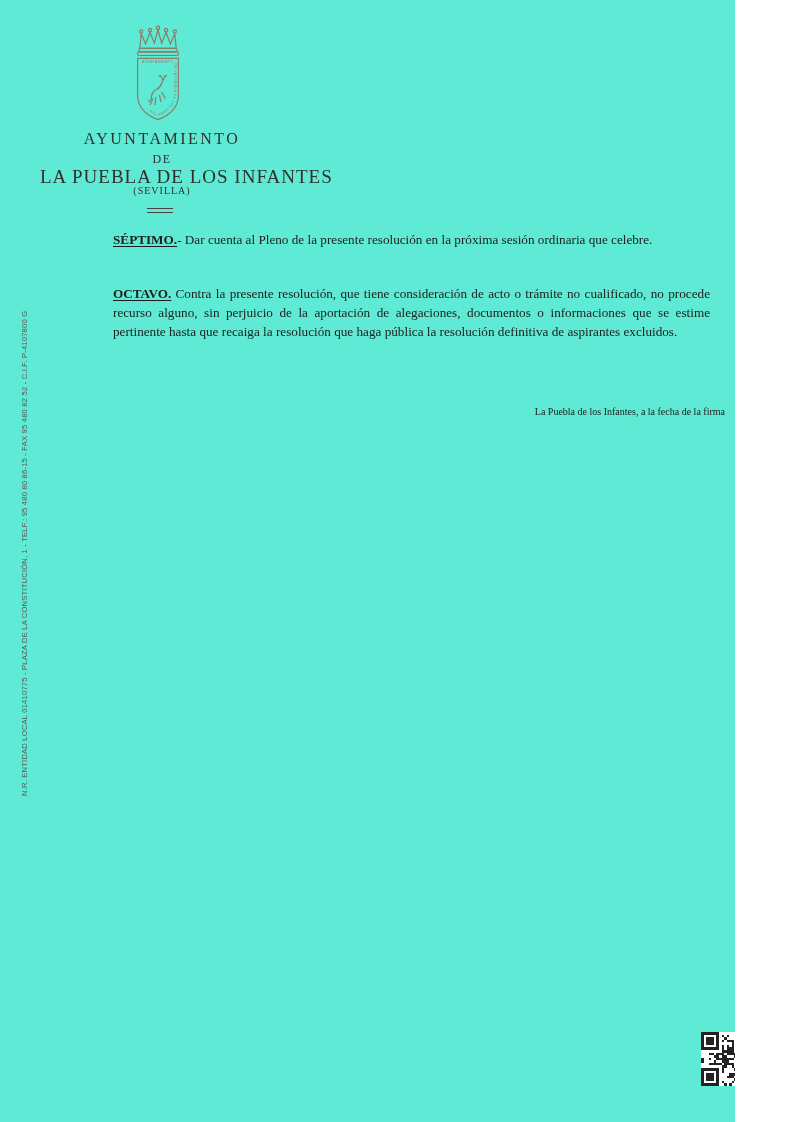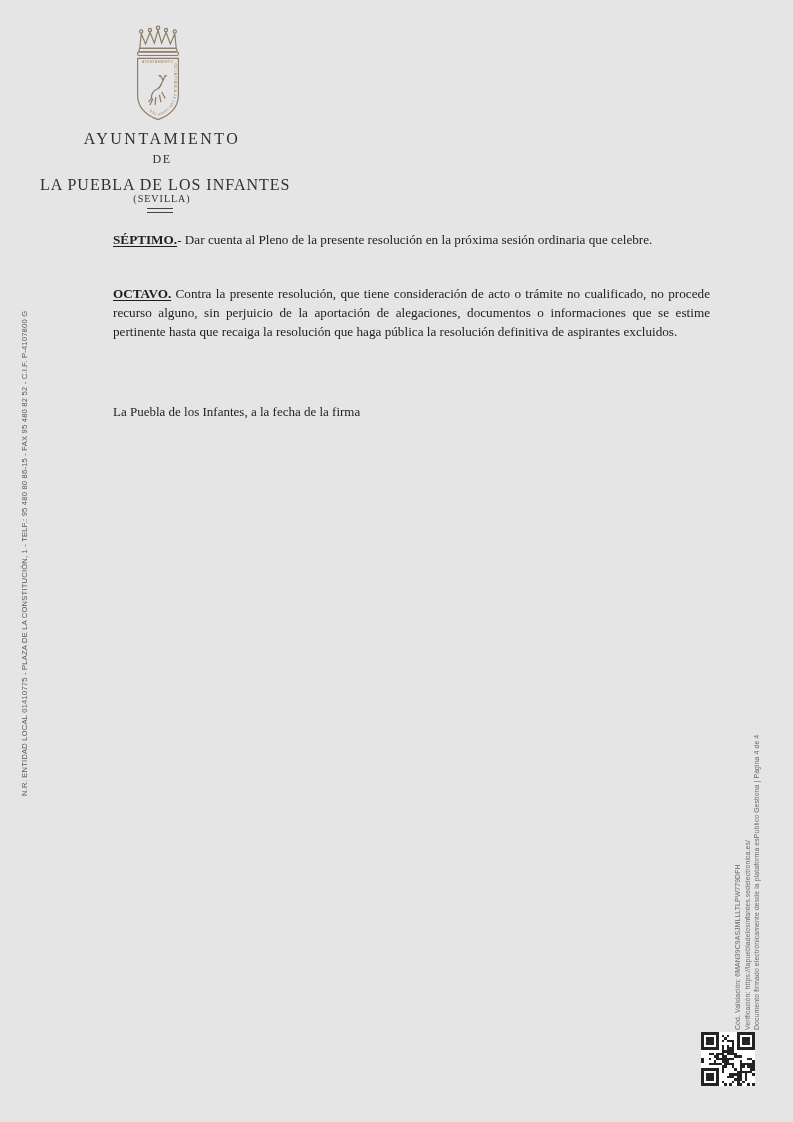--- a/index.html
+++ b/index.html
@@ -1,36 +1,36 @@
 <!DOCTYPE html>
 <html><head>
 <meta charset="utf-8">
 <style>
   html,body{margin:0;padding:0;background:#ffffff;}
   .page{
-    position:relative;width:793px;height:1122px;background:#e5e5e5;overflow:hidden;
+    position:relative;width:735px;height:1122px;background:#5eead4;overflow:hidden;
     font-family:"Liberation Serif","DejaVu Serif",serif;color:#1e1d1b;
   }
   
   .crest{position:absolute;left:121px;top:22px;width:74px;height:102px;}
   .hdr{position:absolute;left:40px;top:130px;width:244px;text-align:center;color:#32302c;}
   .hdr .l1{font-size:16px;letter-spacing:2.5px;line-height:18px;}
   .hdr .l2{font-size:12px;letter-spacing:1.5px;line-height:12px;margin-top:5px;}
-  .hdr .l3{font-size:16px;letter-spacing:1px;line-height:17px;margin-top:11px;white-space:nowrap;}
+  .hdr .l3{font-size:19px;letter-spacing:1px;line-height:17px;margin-top:3px;white-space:nowrap;}
   .hdr .l4{font-size:10px;letter-spacing:1px;line-height:12px;}
   .hdr-rule{position:absolute;left:147px;top:208px;width:26px;height:3px;
     border-top:1.4px solid #454340;border-bottom:1.4px solid #454340;}
   
   .para{position:absolute;left:113px;width:597px;font-size:13.2px;line-height:19px;
     text-align:justify;color:#1e1d1b;}
   .para .lead{font-weight:bold;text-decoration:underline;text-underline-offset:2px;}
   #para-1{top:217px;}
   #para-2{top:271px;}
-  .center-block{position:absolute;left:113px;width:612px;text-align:left;
-    font-size:13px;line-height:21px;color:#1e1d1b;}
+  .center-block{position:absolute;left:113px;width:612px;text-align:right;
+    font-size:10px;line-height:21px;color:#1e1d1b;}
   #closing{top:401px;}
   #signature{top:566px;}
   
   .vtext{position:absolute;transform-origin:0 0;transform:rotate(-90deg);
     white-space:nowrap;font-family:"Liberation Sans","DejaVu Sans",sans-serif;}
   .left-margin{left:20px;top:796px;font-size:7.6px;color:#585856;letter-spacing:.2px;}
   .right-margin{left:733px;top:1030px;font-size:6.9px;color:#6a6a68;line-height:9.6px;}
   .right-margin div{letter-spacing:.1px;}
   
   .qr{position:absolute;left:701px;top:1032px;width:54px;height:54px;}

